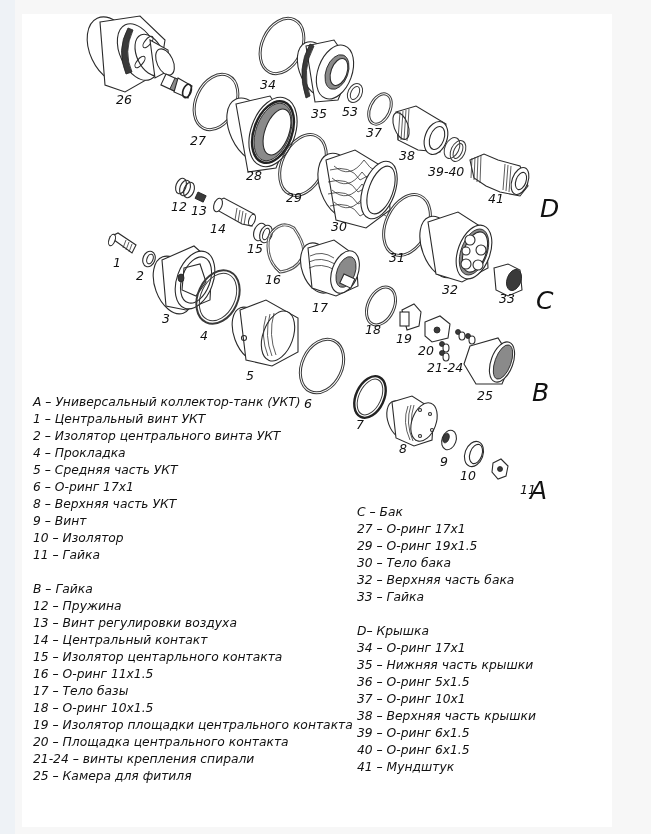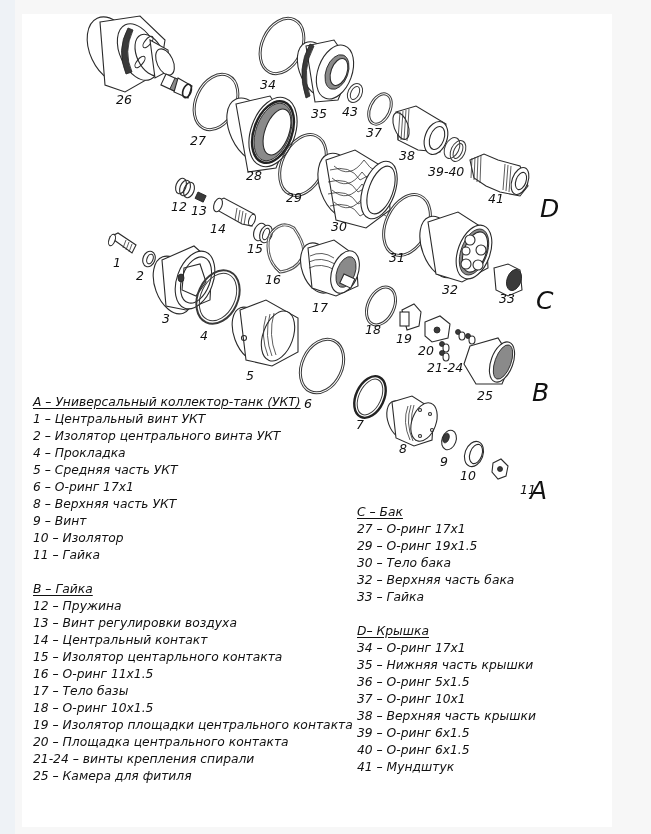--- a/index.html
+++ b/index.html
@@ -30,21 +30,21 @@
     font-family: "DejaVu Sans", sans-serif; white-space: nowrap; line-height: 1;
   }
   .group-letter {
     position: absolute; font-style: italic; font-size: 25px; color: #111;
     font-family: "DejaVu Sans", sans-serif; line-height: 1; font-weight: 300;
   }
   .legend {
     position: absolute; font-style: italic; font-size: 12.3px; color: #111;
     font-family: "DejaVu Sans", sans-serif; line-height: 17px;
   }
-  .legend .title { text-decoration: underline; text-underline-offset: 2px; }
+  .legend .title { text-underline-offset: 2px; }
   .legend .row { white-space: nowrap; }
   .legend .gap { height: 17px; }
 </style>
 </head>
 <body>
 
 <div class="left-strip"></div>
 <div class="sheet"></div>
 
 <svg class="drawing" viewBox="0 0 651 834">
@@ -296,21 +296,21 @@
     <ellipse class="p" cx="502" cy="362" rx="11" ry="21" transform="rotate(20 502 362)"></ellipse>
     <ellipse class="mid" cx="503" cy="362" rx="8" ry="18" transform="rotate(20 503 362)"></ellipse>
   </g>
 </svg>
 
 <div class="lbl" style="left:116px;top:94px">26</div>
 <div class="lbl" style="left:190px;top:135px">27</div>
 <div class="lbl" style="left:246px;top:170px">28</div>
 <div class="lbl" style="left:260px;top:79px">34</div>
 <div class="lbl" style="left:311px;top:108px">35</div>
-<div class="lbl" style="left:342px;top:106px">43</div>
+<div class="lbl" style="left:342px;top:106px">53</div>
 <div class="lbl" style="left:366px;top:127px">37</div>
 <div class="lbl" style="left:399px;top:150px">38</div>
 <div class="lbl" style="left:428px;top:166px">39-40</div>
 <div class="lbl" style="left:488px;top:193px">41</div>
 <div class="lbl" style="left:286px;top:192px">29</div>
 <div class="lbl" style="left:331px;top:221px">30</div>
 <div class="lbl" style="left:389px;top:252px">31</div>
 <div class="lbl" style="left:442px;top:284px">32</div>
 <div class="lbl" style="left:499px;top:293px">33</div>
 <div class="lbl" style="left:171px;top:201px">12</div>

